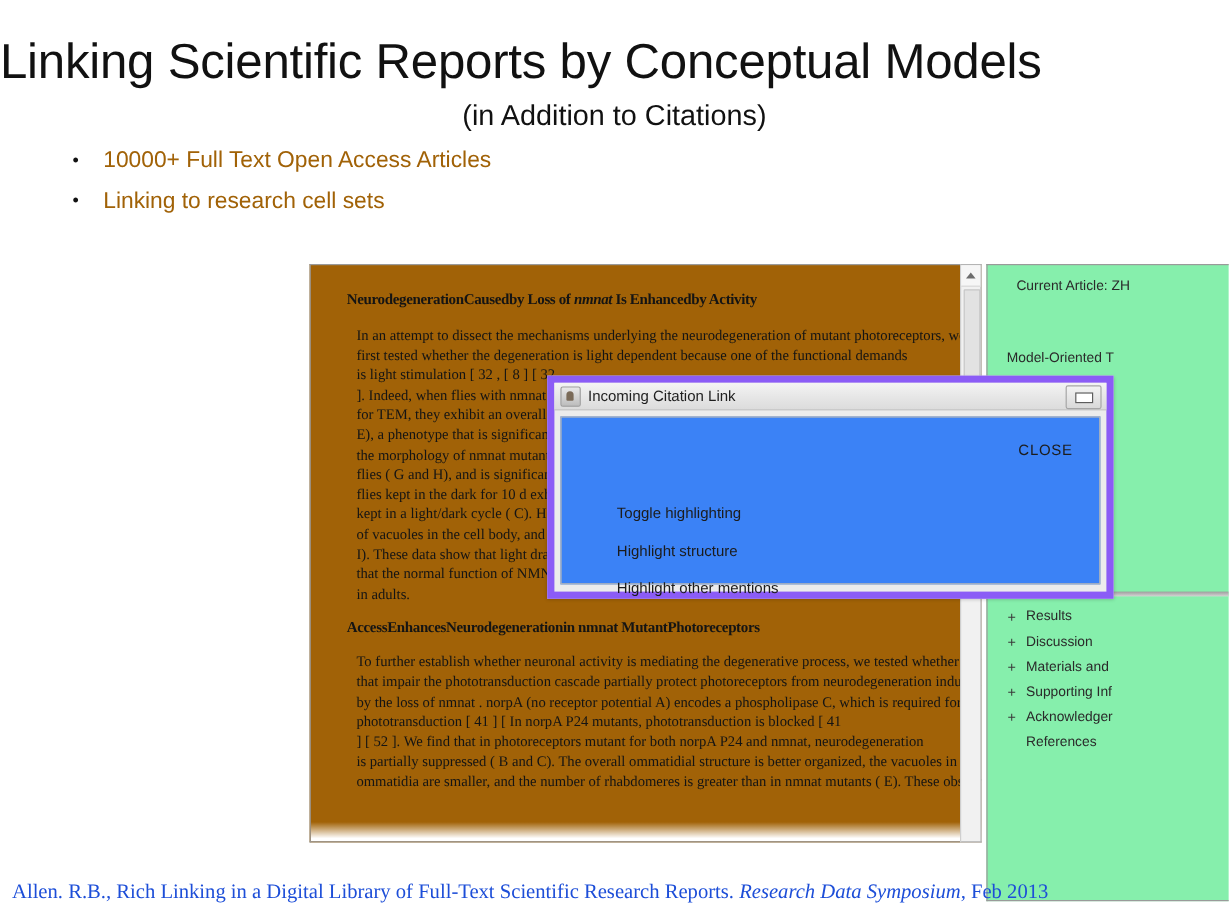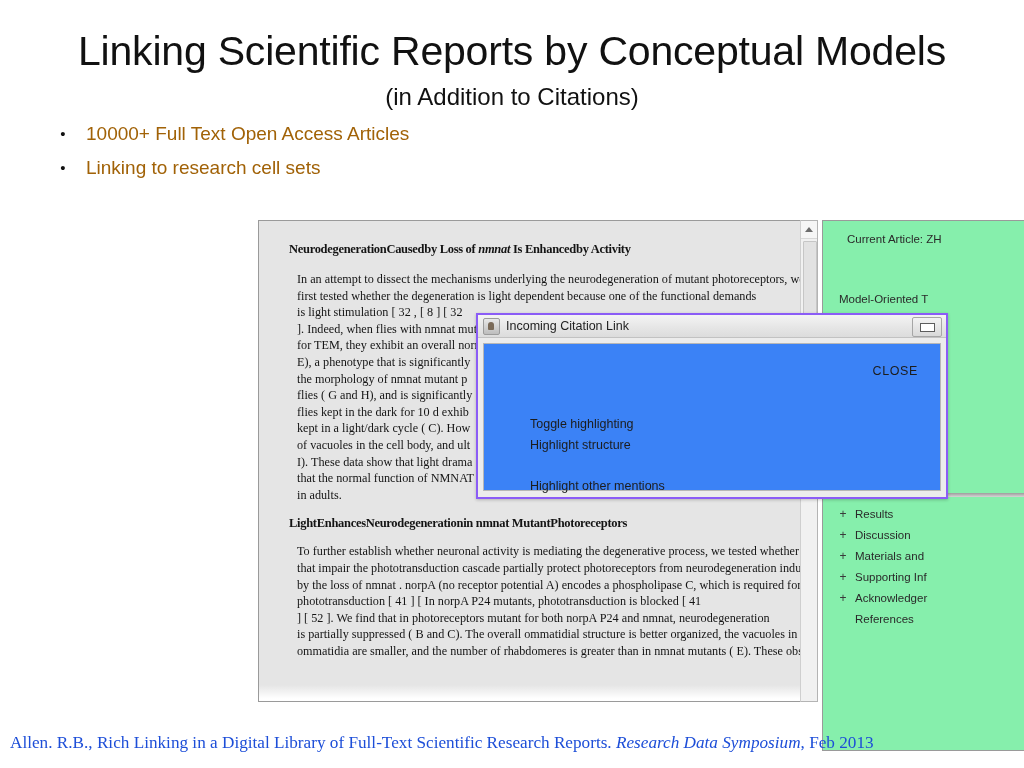--- a/index.html
+++ b/index.html
@@ -15,21 +15,20 @@
     font-family: "Liberation Sans", sans-serif;
     color: #000000;
   }
 
   
   .slide-title {
     position: absolute;
     top: 26px;
     left: 0;
     width: 1024px;
-    text-align: center;
     font-size: 41px;
     line-height: 50px;
     font-weight: 400;
     letter-spacing: -0.2px;
     color: #111111;
     white-space: nowrap;
   }
   .slide-subtitle {
     position: absolute;
     top: 82px;
@@ -78,21 +77,21 @@
     height: 486px;
   }
 
   
   .doc-panel {
     position: absolute;
     left: 2px;
     top: 2px;
     width: 560px;
     height: 482px;
-    background: #e5e5e5;
+    background: #a16207;
     border: 1px solid #9a9a9a;
     border-right: none;
     box-sizing: border-box;
     overflow: hidden;
     text-decoration: underline;
   }
   .doc-inner {
     position: absolute;
     left: 0; top: 0;
     width: 544px;
@@ -236,24 +235,23 @@
   .outline-label { padding-left: 4px; }
 
   
   .dialog {
     position: absolute;
     left: 200px;
     top: 95px;
     width: 472px;
     height: 186px;
     background: #ececec;
-    border: 2px solid #8b5cf6;
+    border: 6px solid #8b5cf6;
     box-shadow: 0 1px 3px rgba(0,0,0,0.22);
     box-sizing: border-box;
-    margin-left: 20px;
   }
   .dialog-titlebar {
     position: relative;
     height: 23px;
     background: linear-gradient(to bottom, #f4f4f4 0%, #e6e6e6 55%, #dcdcdc 100%);
     border-bottom: 1px solid #c2c2c2;
     display: flex;
     align-items: center;
     padding-left: 5px;
     box-sizing: border-box;
@@ -327,21 +325,21 @@
     left: 28px;
     top: 52px;
     white-space: nowrap;
   }
   .dialog-action {
     position: absolute;
     left: 46px;
     white-space: nowrap;
   }
   .act-1 { top: 73px; }
-  .act-2 { top: 94px; }
+  .act-2 { top: 104px; }
   .act-3 { top: 135px; }
 
   
   .footer-citation {
     position: absolute;
     left: 10px;
     bottom: 14px;
     width: 1010px;
     font-family: "Liberation Serif", serif;
     font-size: 17.2px;
@@ -385,21 +383,21 @@
         <span>the morphology of nmnat mutant p</span>
         <span>flies ( G and H), and is significantly</span>
         <span>flies kept in the dark for 10 d exhib</span>
         <span>kept in a light/dark cycle ( C). How</span>
         <span>of vacuoles in the cell body, and ult</span>
         <span>I). These data show that light drama</span>
         <span>that the normal function of NMNAT is to provide a potent protectant against light induced degeneration</span>
         <span>in adults.</span>
       </div>
 
-      <div class="doc-heading2"><span>Light</span><span>Enhances</span><span>Neurodegeneration</span><span>in </span><span class="ital">nmnat</span><span> Mutant</span><span>Photoreceptors</span></div>
+      <div class="doc-heading2"><span>Access</span><span>Enhances</span><span>Neurodegeneration</span><span>in </span><span class="ital">nmnat</span><span> Mutant</span><span>Photoreceptors</span></div>
 
       <div class="doc-para">
         <span>To further establish whether neuronal activity is mediating the degenerative process, we tested whether mutants</span>
         <span>that impair the phototransduction cascade partially protect photoreceptors from neurodegeneration induced</span>
         <span>by the loss of nmnat . norpA (no receptor potential A) encodes a phospholipase C, which is required for</span>
         <span>phototransduction [ 41 ] [ In norpA P24 mutants, phototransduction is blocked [ 41</span>
         <span>] [ 52 ]. We find that in photoreceptors mutant for both norpA P24 and nmnat, neurodegeneration</span>
         <span>is partially suppressed ( B and C). The overall ommatidial structure is better organized, the vacuoles in the</span>
         <span>ommatidia are smaller, and the number of rhabdomeres is greater than in nmnat mutants ( E). These observations</span>
       </div>

